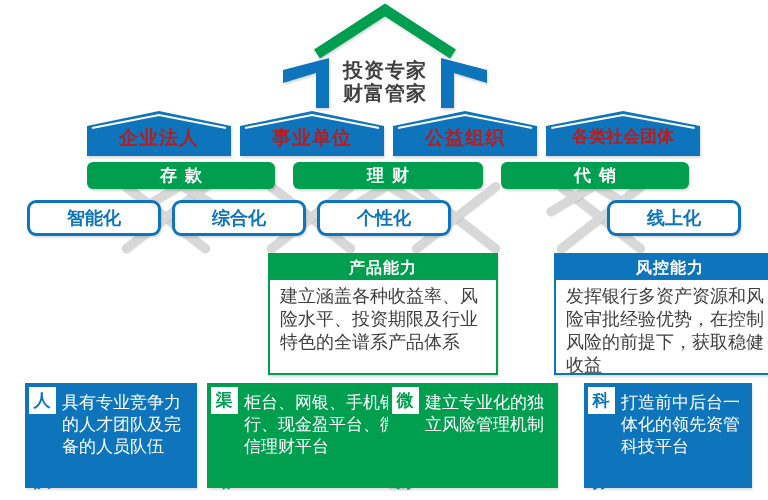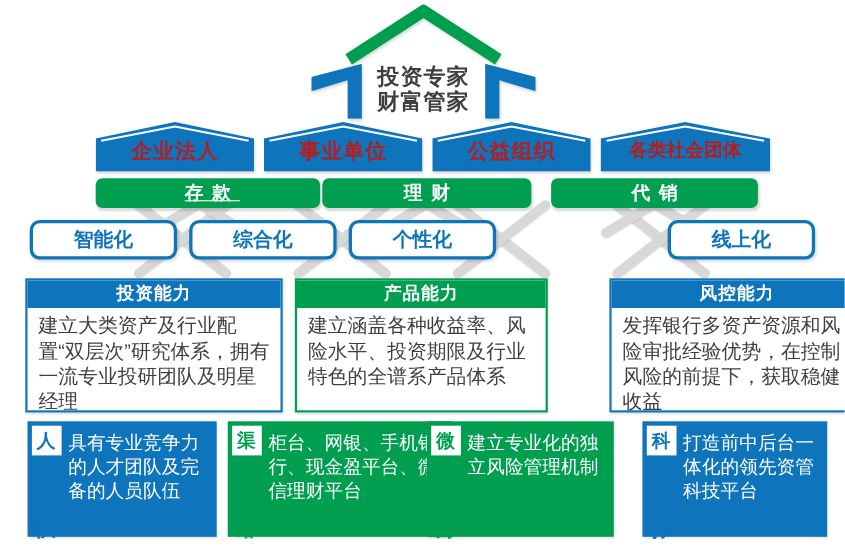--- a/index.html
+++ b/index.html
@@ -136,33 +136,29 @@
     <div class="banner-label">公益组织</div>
   </div>
   <div class="banner" style="left:546px;width:154px;">
     <svg class="shadowed" viewBox="0 0 144 46" preserveAspectRatio="none">
       <polygon points="0,16 72,1 144,16 144,46 0,46" fill="#0E74BC"></polygon>
       <polyline points="5,18 72,5 139,18" fill="none" stroke="#FFFFFF" stroke-width="1.8"></polyline>
     </svg>
     <div class="banner-label sm">各类社会团体</div>
   </div>
 
-  <div class="bar green" style="left:87px;width:204px;text-decoration:underline;">存款</div>
+  <div class="bar green" style="left:87px;width:188px;">存款</div>
   <div class="bar green" style="left:293px;width:190px;">理财</div>
   <div class="bar green" style="left:501px;width:188px;">代销</div>
 
   <div class="feature" style="left:27px;">智能化</div>
   <div class="feature" style="left:172px;">综合化</div>
   <div class="feature" style="left:317px;">个性化</div>
   <div class="feature" style="left:607px;">线上化</div>
 
-  <div class="cap blue" style="left:23px;width:234px;">
-    <div class="cap-head">投资能力</div>
-    <div class="cap-body">建立大类资产及行业配置“双层次”研究体系，拥有一流专业投研团队及明星经理</div>
-  </div>
   <div class="cap green" style="left:268px;width:230px;">
     <div class="cap-head">产品能力</div>
     <div class="cap-body">建立涵盖各种收益率、风险水平、投资期限及行业特色的全谱系产品体系</div>
   </div>
   <div class="cap blue" style="left:510px;width:232px;margin-left:44px;">
     <div class="cap-head">风控能力</div>
     <div class="cap-body">发挥银行多资产资源和风险审批经验优势，在控制风险的前提下，获取稳健收益</div>
   </div>
 
   <div class="pillar blue" style="left:25px;width:172px;">

